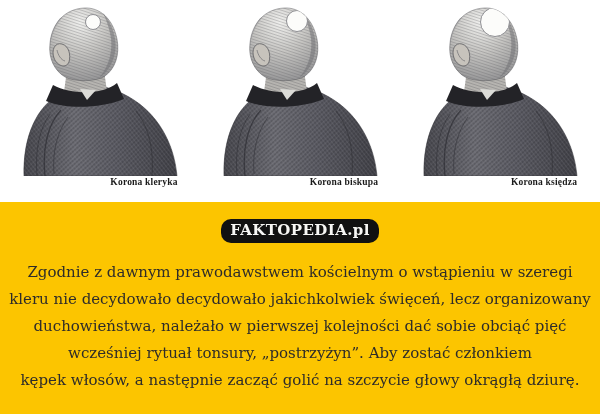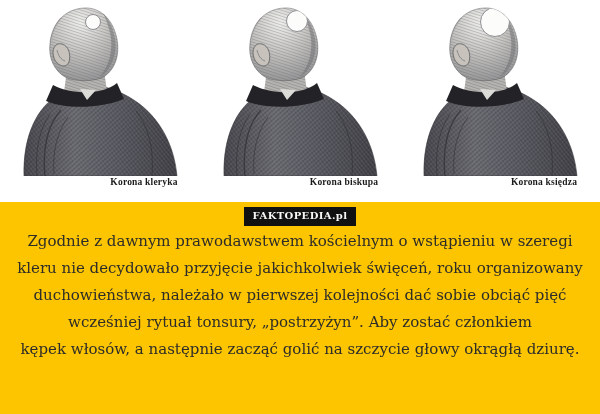--- a/index.html
+++ b/index.html
@@ -13,25 +13,25 @@
 
   
   .top{height:202px;background:var(--paper,#fff);position:relative;}
   .strip{display:block;}
   .captions{display:flex;width:600px;margin-top:1px;margin-left:44px;}
   .caption{width:200px;text-align:center;font-family:"Liberation Serif",serif;
            font-weight:bold;font-size:9.5px;color:var(--caption,#1b1b1b);letter-spacing:.2px;}
 
   
   .bottom{height:212px;background:var(--yellow,#FCC500);text-align:center;overflow:hidden;}
-  .badge{display:inline-block;margin-top:5px;padding:3px 9px 4px 9px;
+  .badge{display:inline-block;margin-top:17px;padding:3px 9px 4px 9px;
          background:var(--badge-bg,#111);color:var(--badge-text,#f7f7f5);
-         font-family:"DejaVu Serif",serif;font-weight:bold;font-size:10px;
-         letter-spacing:.4px;line-height:1.15;}
-  .fact{margin-top:2px;padding:0 8px;color:var(--text,#2e2c29);
+         font-family:"DejaVu Serif",serif;font-weight:bold;font-size:15px;
+         letter-spacing:.4px;line-height:1.15;border-radius:10px;}
+  .fact{margin-top:16px;padding:0 8px;color:var(--text,#2e2c29);
         font-family:"DejaVu Serif",serif;font-size:15px;}
   .fact-line{line-height:27px;white-space:nowrap;}
 </style>
 </head>
 <body>
 
 <div class="canvas">
 
   <section class="top">
     <svg class="strip" width="600" height="176" viewBox="0 0 600 176" aria-hidden="true">
@@ -105,20 +105,20 @@
       <div class="caption">Korona kleryka</div>
       <div class="caption">Korona biskupa</div>
       <div class="caption">Korona księdza</div>
     </div>
   </section>
 
   <section class="bottom">
     <div class="badge">FAKTOPEDIA.pl</div>
     <div class="fact">
       <div class="fact-line">Zgodnie z dawnym prawodawstwem kościelnym o wstąpieniu w szeregi</div>
-      <div class="fact-line">kleru nie decydowało przyjęcie jakichkolwiek święceń, roku organizowany</div>
+      <div class="fact-line">kleru nie decydowało decydowało jakichkolwiek święceń, lecz organizowany</div>
       <div class="fact-line">duchowieństwa, należało w pierwszej kolejności dać sobie obciąć pięć</div>
       <div class="fact-line">wcześniej rytuał tonsury, „postrzyżyn”. Aby zostać członkiem</div>
       <div class="fact-line">kępek włosów, a następnie zacząć golić na szczycie głowy okrągłą dziurę.</div>
     </div>
   </section>
 
 </div>
 
 </body></html>

